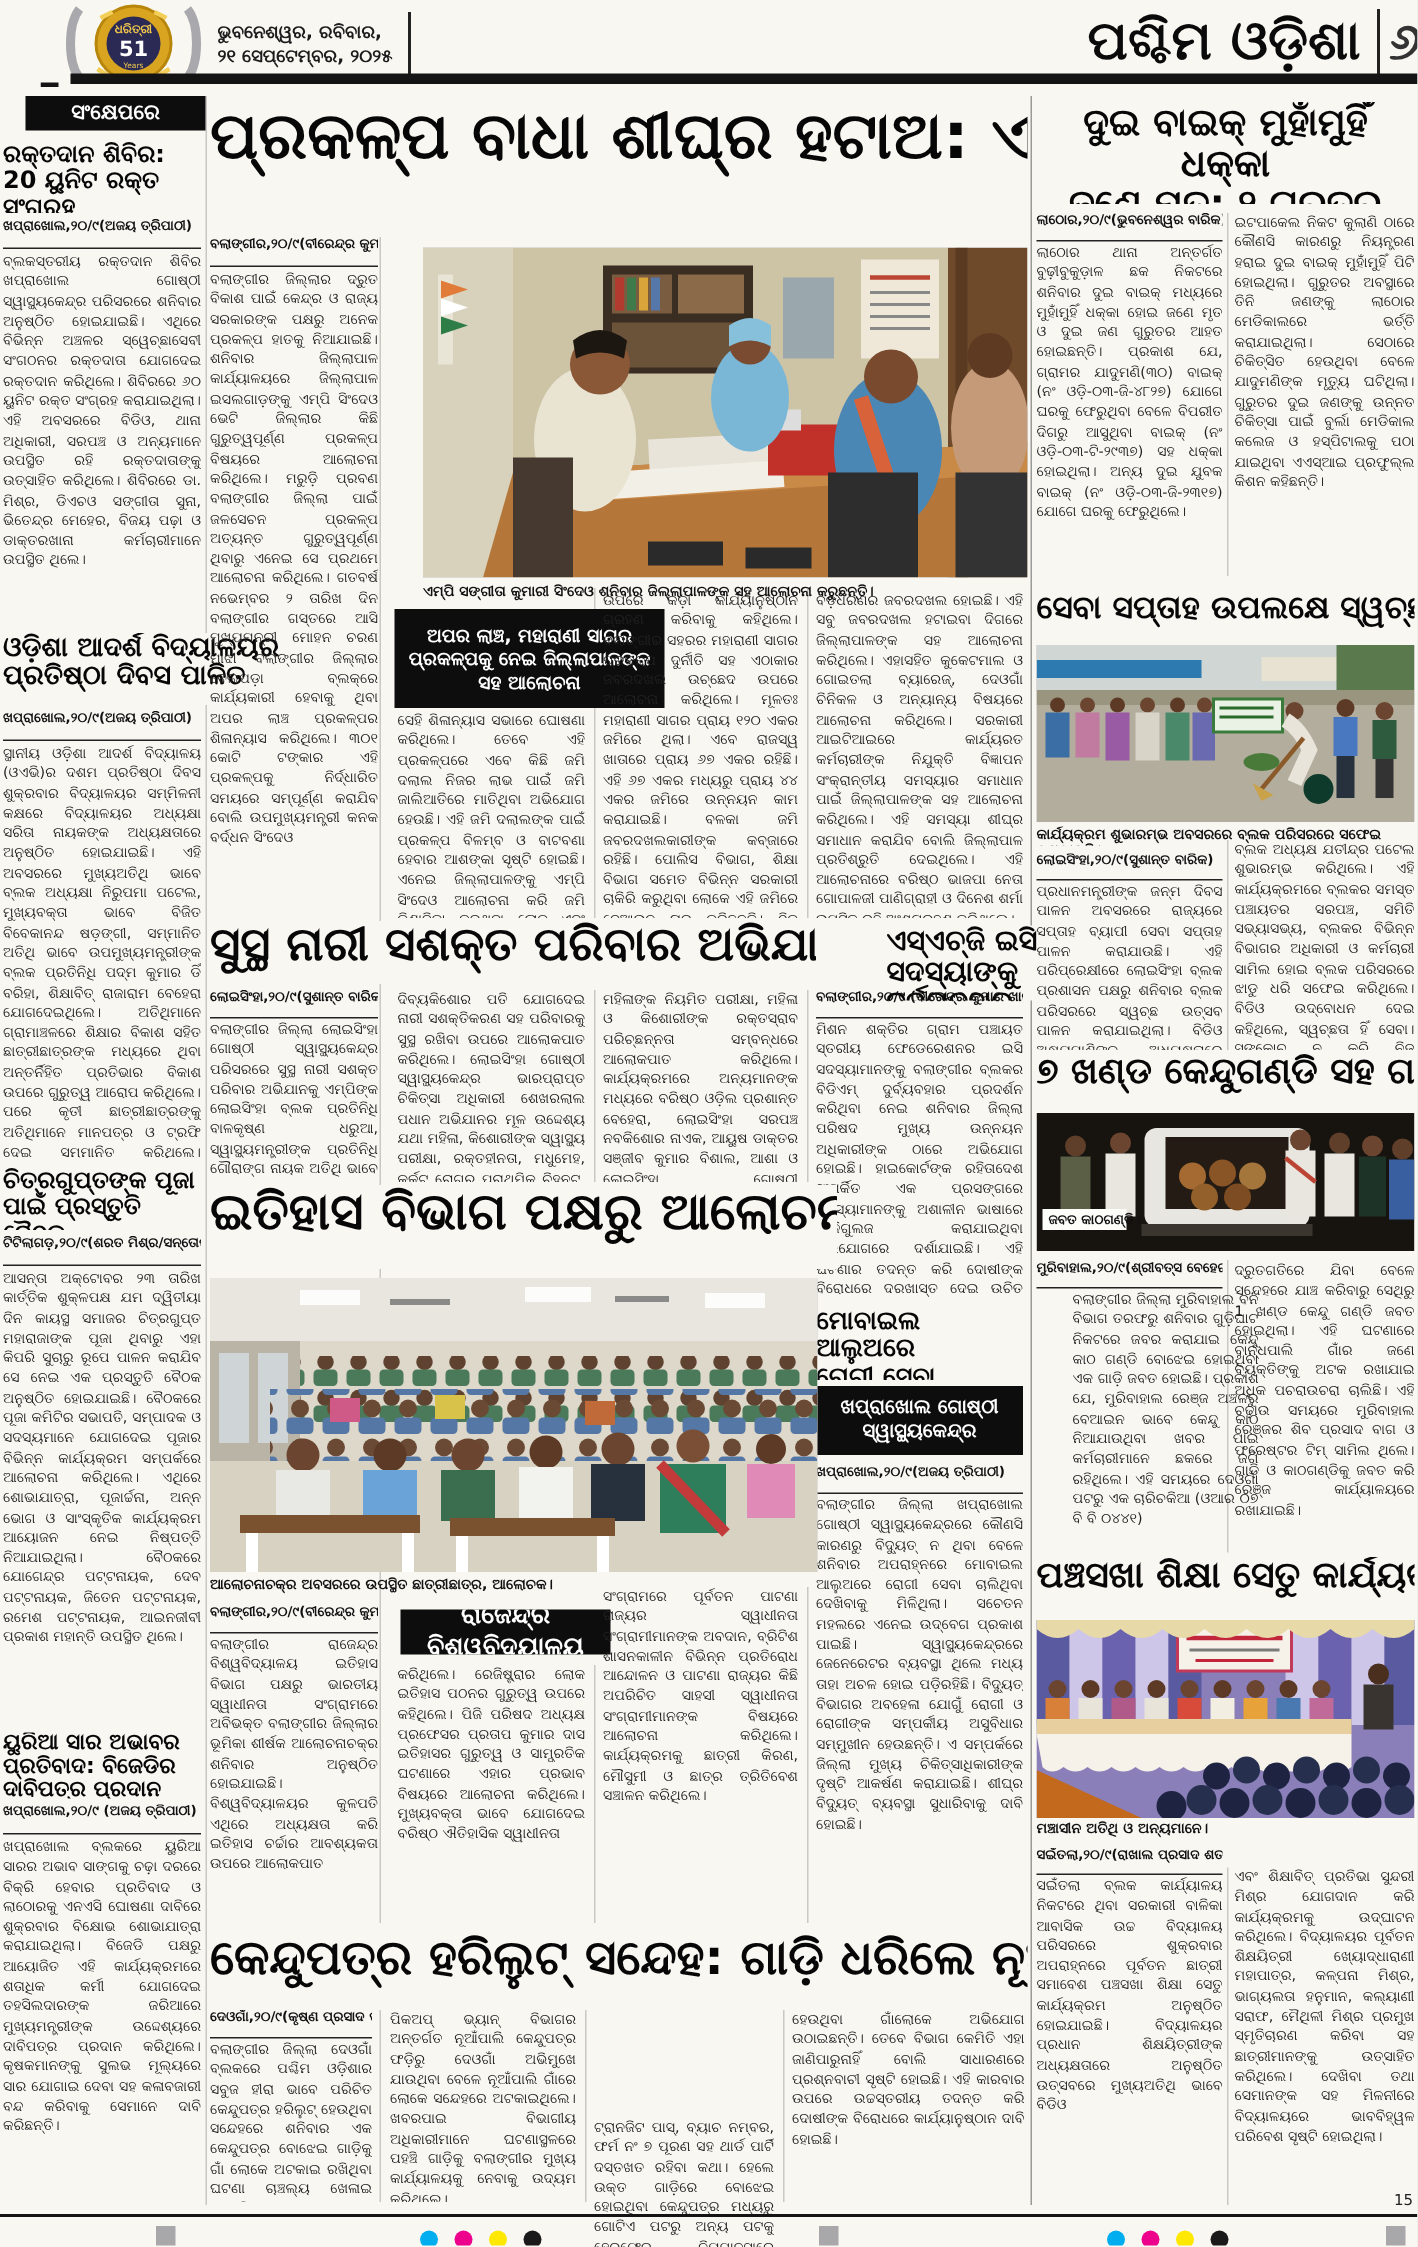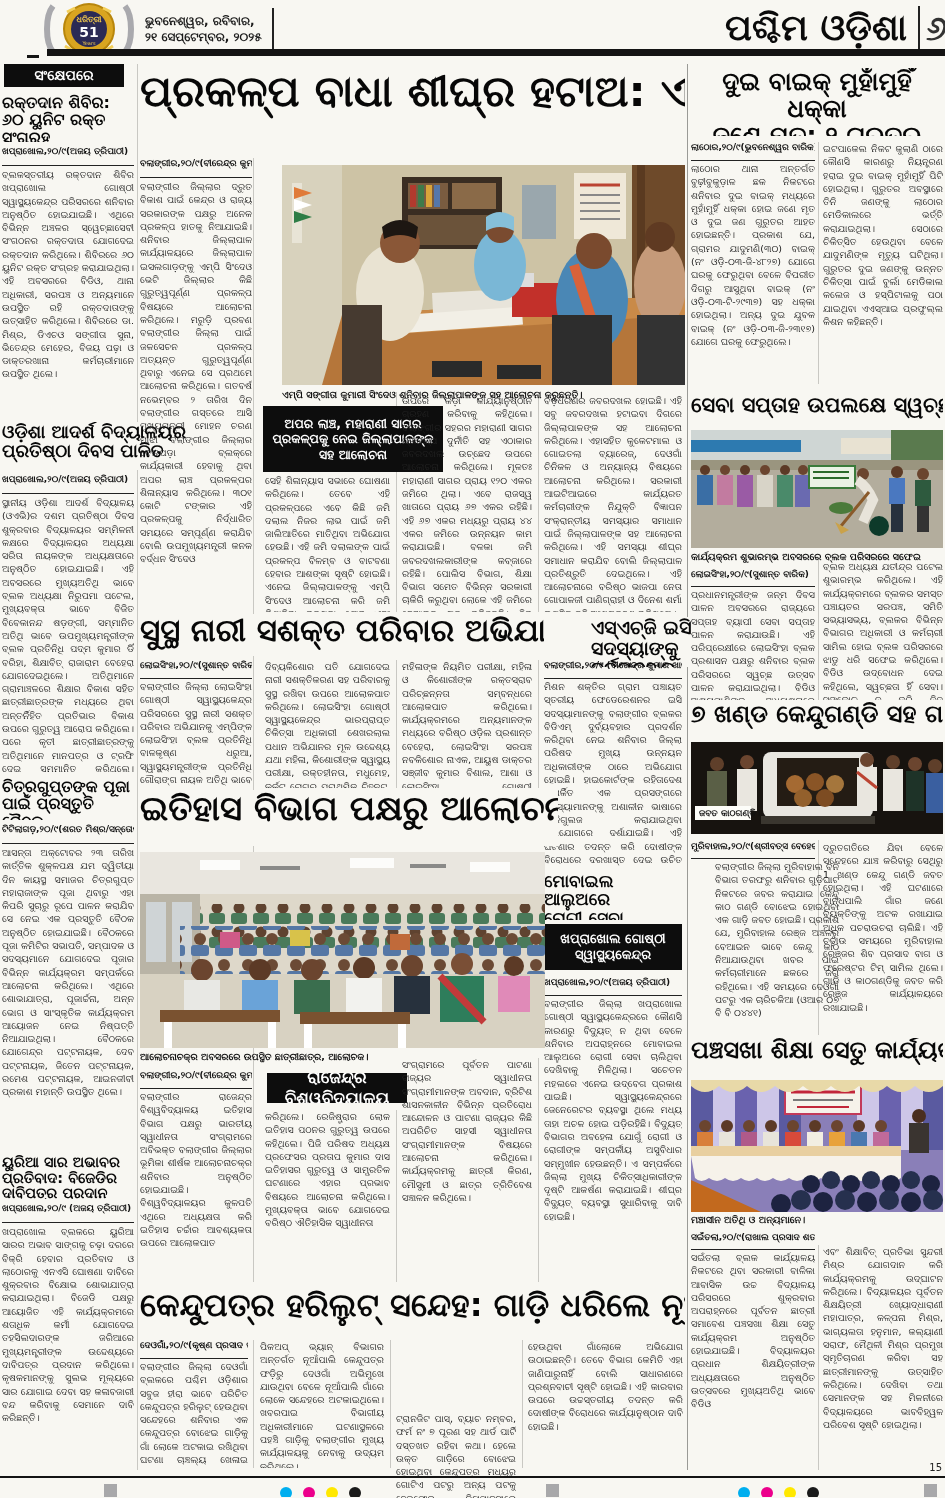--- a/index.html
+++ b/index.html
@@ -61,23 +61,23 @@
   <div class="vrule" style="left:538px;top:392px;height:220px;"></div>
   <div class="vrule" style="left:538px;top:660px;height:128px;"></div>
   <div class="vrule" style="left:538px;top:1058px;height:224px;"></div>
   <div class="vrule" style="left:522px;top:1340px;height:128px;"></div>
   <div class="vrule" style="left:687px;top:64px;height:1406px;background:#9a9a96;"></div>
   <div class="vrule" style="left:818px;top:142px;height:242px;"></div>
   <div class="vrule" style="left:818px;top:560px;height:140px;"></div>
   <div class="vrule" style="left:818px;top:840px;height:195px;"></div>
   <div class="vrule" style="left:818px;top:1245px;height:225px;"></div>
 
-  <div class="abs blackbox" style="left:4px;top:64px;width:120px;height:23px;font-size:14px;">ସଂକ୍ଷେପରେ</div>
-
-  <div class="abs hl" style="left:2px;top:94px;width:132px;height:48px;font-size:16px;">ରକ୍ତଦାନ ଶିବିର: ୬୦ ୟୁନିଟ ରକ୍ତ ସଂଗ୍ରହ</div>
+  <div class="abs blackbox" style="left:17px;top:64px;width:120px;height:23px;font-size:14px;">ସଂକ୍ଷେପରେ</div>
+
+  <div class="abs hl" style="left:2px;top:94px;width:132px;height:48px;font-size:16px;">ରକ୍ତଦାନ ଶିବିର: 20 ୟୁନିଟ ରକ୍ତ ସଂଗ୍ରହ</div>
   <div class="abs dateline" style="left:2px;top:146px;width:132px;height:16px;">ଖପ୍ରାଖୋଲ,୨୦/୯(ଅଜୟ ତ୍ରିପାଠୀ)</div>
   <div class="abs body-txt" style="left:2px;top:168px;width:132px;height:248px;">ବ୍ଲକସ୍ତରୀୟ ରକ୍ତଦାନ ଶିବିର ଖପ୍ରାଖୋଲ ଗୋଷ୍ଠୀ ସ୍ୱାସ୍ଥ୍ୟକେନ୍ଦ୍ର ପରିସରରେ ଶନିବାର ଅନୁଷ୍ଠିତ ହୋଇଯାଇଛି। ଏଥିରେ ବିଭିନ୍ନ ଅଞ୍ଚଳର ସ୍ୱେଚ୍ଛାସେବୀ ସଂଗଠନର ରକ୍ତଦାତା ଯୋଗଦେଇ ରକ୍ତଦାନ କରିଥିଲେ। ଶିବିରରେ ୬୦ ୟୁନିଟ ରକ୍ତ ସଂଗ୍ରହ କରାଯାଇଥିଲା। ଏହି ଅବସରରେ ବିଡିଓ, ଥାନା ଅଧିକାରୀ, ସରପଞ୍ଚ ଓ ଅନ୍ୟମାନେ ଉପସ୍ଥିତ ରହି ରକ୍ତଦାତାଙ୍କୁ ଉତ୍ସାହିତ କରିଥିଲେ। ଶିବିରରେ ଡା. ମିଶ୍ର, ଡିଏଚଓ ସଙ୍ଗୀତା ସୁନା, ଭିତେନ୍ଦ୍ର ମେହେର, ବିଜୟ ପଢ଼ା ଓ ଡାକ୍ତରଖାନା କର୍ମଚାରୀମାନେ ଉପସ୍ଥିତ ଥିଲେ।</div>
 
   <div class="abs hl" style="left:2px;top:422px;width:185px;height:48px;font-size:18px;">ଓଡ଼ିଶା ଆଦର୍ଶ ବିଦ୍ୟାଳୟର ପ୍ରତିଷ୍ଠା ଦିବସ ପାଳିତ</div>
   <div class="abs dateline" style="left:2px;top:474px;width:132px;height:16px;">ଖପ୍ରାଖୋଲ,୨୦/୯(ଅଜୟ ତ୍ରିପାଠୀ)</div>
   <div class="abs body-txt" style="left:2px;top:496px;width:132px;height:276px;">ସ୍ଥାନୀୟ ଓଡ଼ିଶା ଆଦର୍ଶ ବିଦ୍ୟାଳୟ (ଓଏଭି)ର ଦଶମ ପ୍ରତିଷ୍ଠା ଦିବସ ଶୁକ୍ରବାର ବିଦ୍ୟାଳୟର ସମ୍ମିଳନୀ କକ୍ଷରେ ବିଦ୍ୟାଳୟର ଅଧ୍ୟକ୍ଷା ସରିତା ନାୟକଙ୍କ ଅଧ୍ୟକ୍ଷତାରେ ଅନୁଷ୍ଠିତ ହୋଇଯାଇଛି। ଏହି ଅବସରରେ ମୁଖ୍ୟଅତିଥି ଭାବେ ବ୍ଲକ ଅଧ୍ୟକ୍ଷା ନିରୁପମା ପଟେଲ, ମୁଖ୍ୟବକ୍ତା ଭାବେ ବିଜିତ ବିବେକାନନ୍ଦ ଷଡ଼ଙ୍ଗୀ, ସମ୍ମାନିତ ଅତିଥି ଭାବେ ଉପମୁଖ୍ୟମନ୍ତ୍ରୀଙ୍କ ବ୍ଲକ ପ୍ରତିନିଧି ପଦ୍ମ କୁମାର ଡିଁ ବରିହା, ଶିକ୍ଷାବିତ୍ ରାଜାରାମ ବେହେରା ଯୋଗଦେଇଥିଲେ। ଅତିଥିମାନେ ଗ୍ରାମାଞ୍ଚଳରେ ଶିକ୍ଷାର ବିକାଶ ସହିତ ଛାତ୍ରୀଛାତ୍ରଙ୍କ ମଧ୍ୟରେ ଥିବା ଅନ୍ତର୍ନିହିତ ପ୍ରତିଭାର ବିକାଶ ଉପରେ ଗୁରୁତ୍ୱ ଆରୋପ କରିଥିଲେ। ପରେ କୃତୀ ଛାତ୍ରୀଛାତ୍ରଙ୍କୁ ଅତିଥିମାନେ ମାନପତ୍ର ଓ ଟ୍ରଫି ଦେଇ ସମ୍ମାନିତ କରିଥିଲେ। କାର୍ଯ୍ୟକ୍ରମକୁ ଶିକ୍ଷକ ଧର୍ମରାଜ ସାହୁ ଓ ଶିକ୍ଷୟିତ୍ରୀ ମଧୁସ୍ମିତା ବାଘ ପରିଚାଳନା କରିଥିଲେ। ଶେଷରେ ଶିକ୍ଷୟିତ୍ରୀ ଦମୟନ୍ତୀ ମହାରଣା ଧନ୍ୟବାଦ ଅର୍ପଣ କରିଥିଲେ।</div>
 
   <div class="abs hl" style="left:2px;top:778px;width:132px;height:42px;font-size:16px;">ଚିତ୍ରଗୁପ୍ତଙ୍କ ପୂଜା ପାଇଁ ପ୍ରସ୍ତୁତି ବୈଠକ</div>
   <div class="abs dateline" style="left:2px;top:824px;width:132px;height:16px;">ଟିଟିଲାଗଡ଼,୨୦/୯(ଶରତ ମିଶ୍ର/ସନ୍ତୋଷ ପଟ୍ଟନାୟକ)</div>
   <div class="abs body-txt" style="left:2px;top:846px;width:132px;height:302px;">ଆସନ୍ତା ଅକ୍ଟୋବର ୨୩ ତାରିଖ କାର୍ତ୍ତିକ ଶୁକ୍ଳପକ୍ଷ ଯମ ଦ୍ୱିତୀୟା ଦିନ କାୟସ୍ଥ ସମାଜର ଚିତ୍ରଗୁପ୍ତ ମହାରାଜାଙ୍କ ପୂଜା ଥିବାରୁ ଏହା କିପରି ସୁଚାରୁ ରୂପେ ପାଳନ କରାଯିବ ସେ ନେଇ ଏକ ପ୍ରସ୍ତୁତି ବୈଠକ ଅନୁଷ୍ଠିତ ହୋଇଯାଇଛି। ବୈଠକରେ ପୂଜା କମିଟିର ସଭାପତି, ସମ୍ପାଦକ ଓ ସଦସ୍ୟମାନେ ଯୋଗଦେଇ ପୂଜାର ବିଭିନ୍ନ କାର୍ଯ୍ୟକ୍ରମ ସମ୍ପର୍କରେ ଆଲୋଚନା କରିଥିଲେ। ଏଥିରେ ଶୋଭାଯାତ୍ରା, ପୂଜାର୍ଚ୍ଚନା, ଅନ୍ନ ଭୋଗ ଓ ସାଂସ୍କୃତିକ କାର୍ଯ୍ୟକ୍ରମ ଆୟୋଜନ ନେଇ ନିଷ୍ପତ୍ତି ନିଆଯାଇଥିଲା। ବୈଠକରେ ଯୋଗେନ୍ଦ୍ର ପଟ୍ଟନାୟକ, ଦେବ ପଟ୍ଟନାୟକ, ଜିତେନ ପଟ୍ଟନାୟକ, ରମେଶ ପଟ୍ଟନାୟକ, ଆଇନଜୀବୀ ପ୍ରକାଶ ମହାନ୍ତି ଉପସ୍ଥିତ ଥିଲେ।</div>

